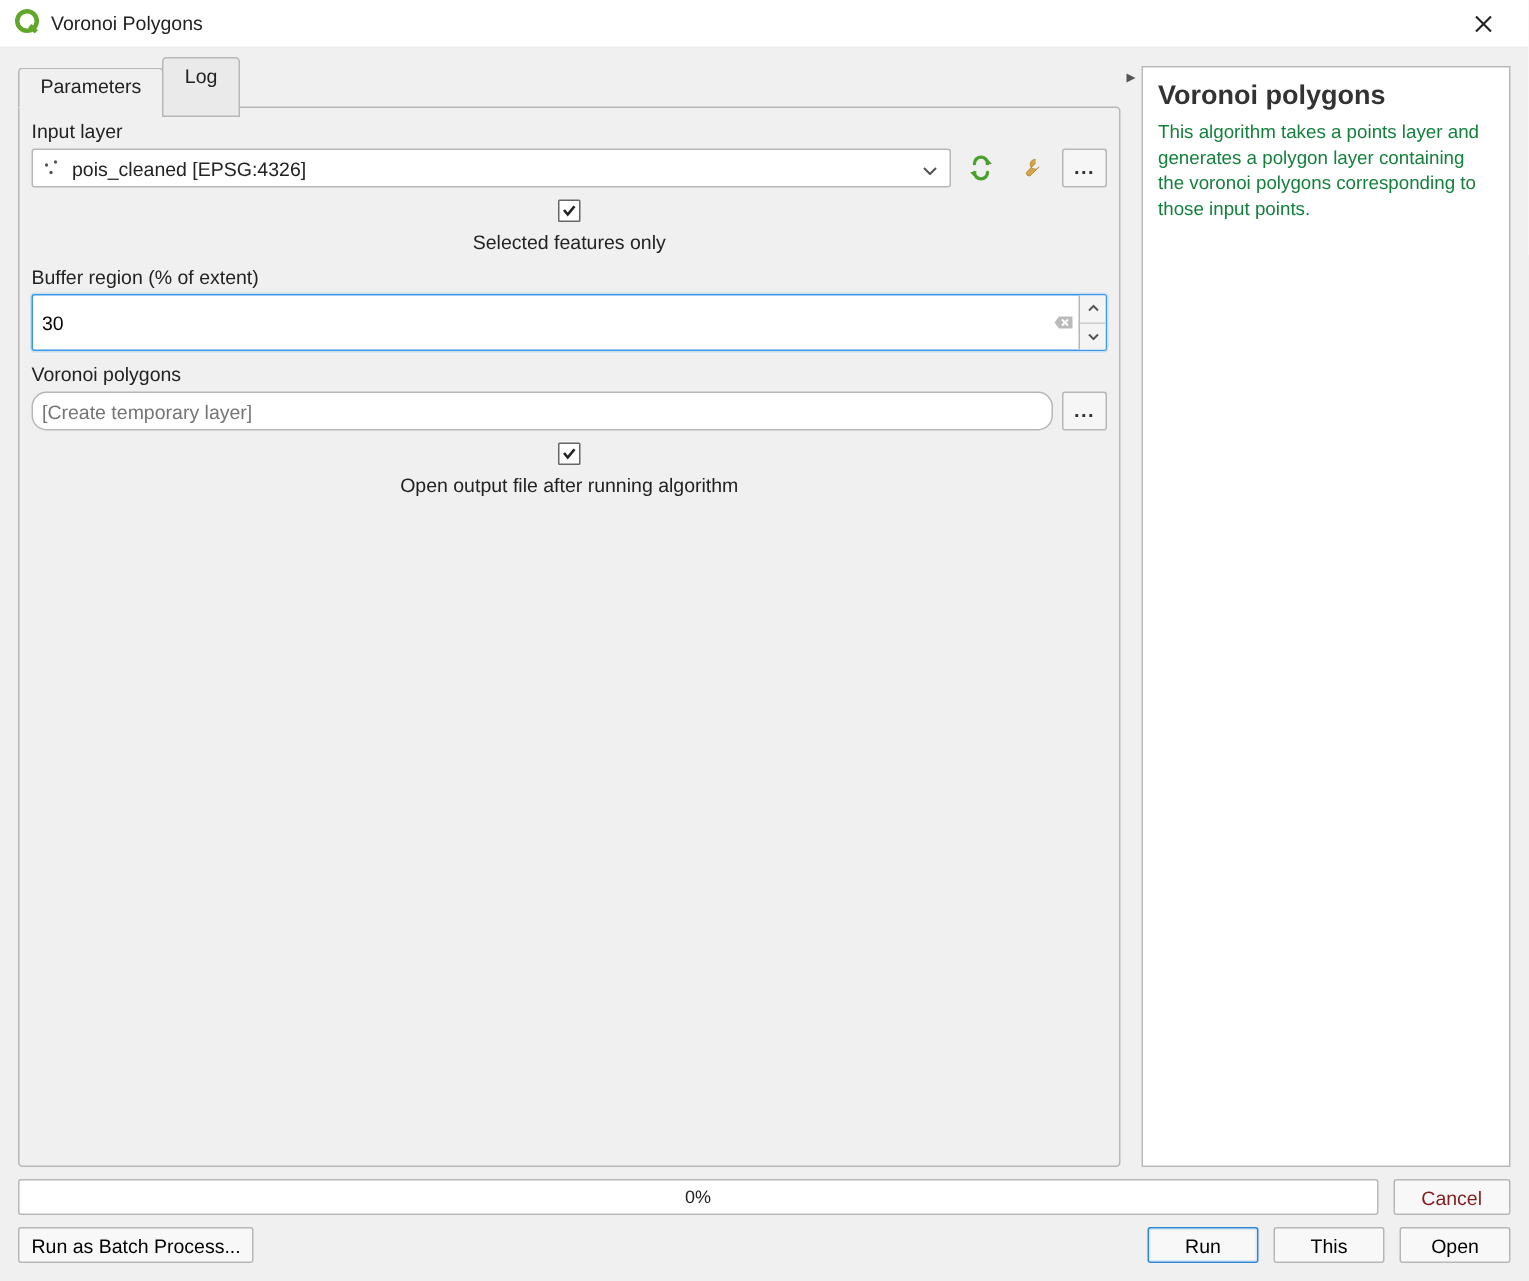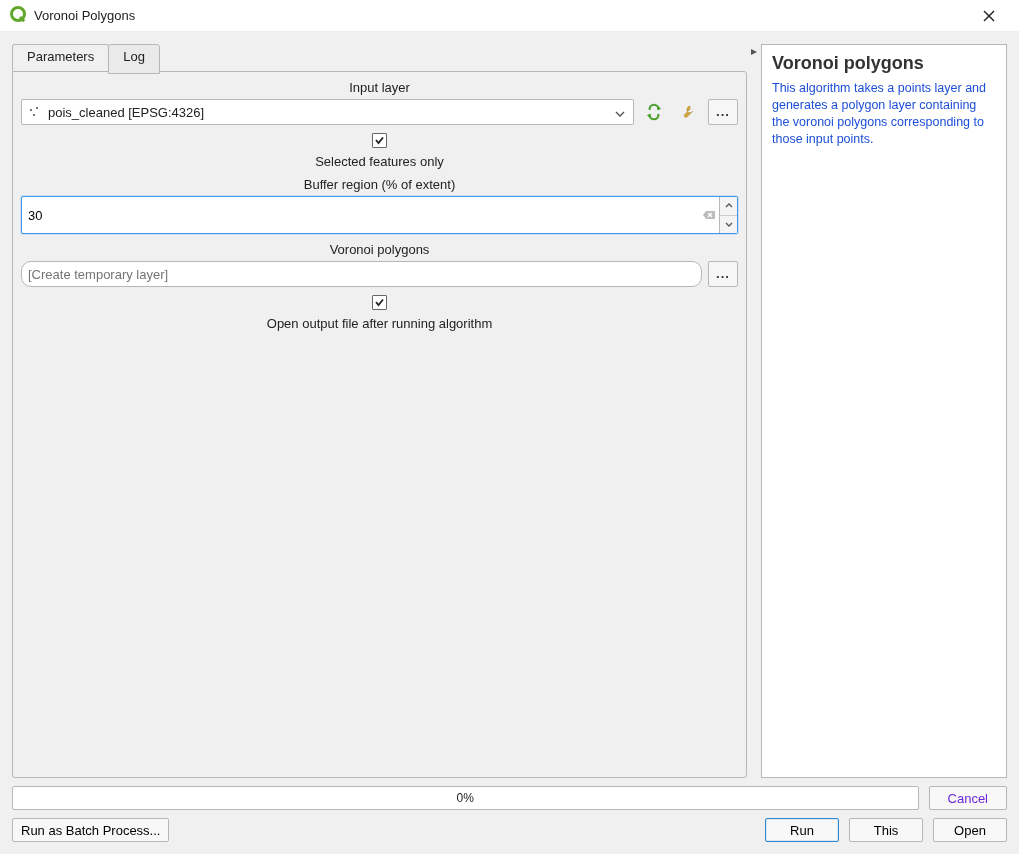--- a/index.html
+++ b/index.html
@@ -38,36 +38,36 @@
 
   .left-panel {
     flex: 1 1 auto;
     display: flex;
     flex-direction: column;
     min-width: 0;
   }
 
   .tabs {
     display: flex;
-    align-items: flex-start;
+    align-items: center;
     height: 28px;
     position: relative;
     z-index: 2;
   }
   .tab {
     border: 1px solid #b7b7b7;
     background: #eaeaea;
     padding: 4px 14px;
     margin-right: -1px;
     border-top-left-radius: 3px;
     border-top-right-radius: 3px;
     border-bottom: 1px solid #b7b7b7;
     cursor: pointer;
     font-size: 13px;
-    height: 30px;
+    height: 40px;
     line-height: 16px;
   }
   .tab.active {
     background: #f0f0f0;
     border-bottom: 1px solid #f0f0f0;
     height: 27px;
   }
 
   .tab-content {
     border: 1px solid #b7b7b7;
@@ -92,23 +92,23 @@
 
   .help-panel {
     width: 246px;
     border: 1px solid #b7b7b7;
     background: #fff;
     padding: 8px 10px;
     font-size: 13px;
     overflow: auto;
   }
   .help-panel h2 { margin: 0 0 6px 0; font-size: 18px; font-weight: bold; color: #333; }
-  .help-panel p { margin: 0; line-height: 1.35; color: #1d4ed8; font-size: 12.5px;}
-
-  .form-label { margin: 2px 0 4px 0; text-align: center; }
+  .help-panel p { margin: 0; line-height: 1.35; color: #15803d; font-size: 12.5px;}
+
+  .form-label { margin: 2px 0 4px 0; }
   .row { display: flex; align-items: center; gap: 6px; margin-bottom: 6px; }
 
   .combo {
     flex: 1;
     display: flex;
     align-items: center;
     border: 1px solid #b7b7b7;
     background: #fff;
     height: 26px;
     padding: 0 4px 0 6px;
@@ -210,21 +210,21 @@
     border: 1px solid #b7b7b7;
     background: #f8f8f8;
     padding: 0 18px;
     font-size: 13px;
     border-radius: 2px;
     cursor: pointer;
     display: inline-flex; align-items: center; justify-content: center;
     min-width: 74px;
   }
   .btn:disabled, .btn.disabled {
-    color: #6d28d9;
+    color: #7f1d1d;
     cursor: default;
   }
   .btn.primary {
     border: 1px solid #2f87d4;
     box-shadow: inset 0 0 0 1px rgba(47,135,212,.15);
   }
 
   .buttons-row { display: flex; align-items: center; gap: 10px; }
   .buttons-row .spacer { flex: 1; }
 </style>

